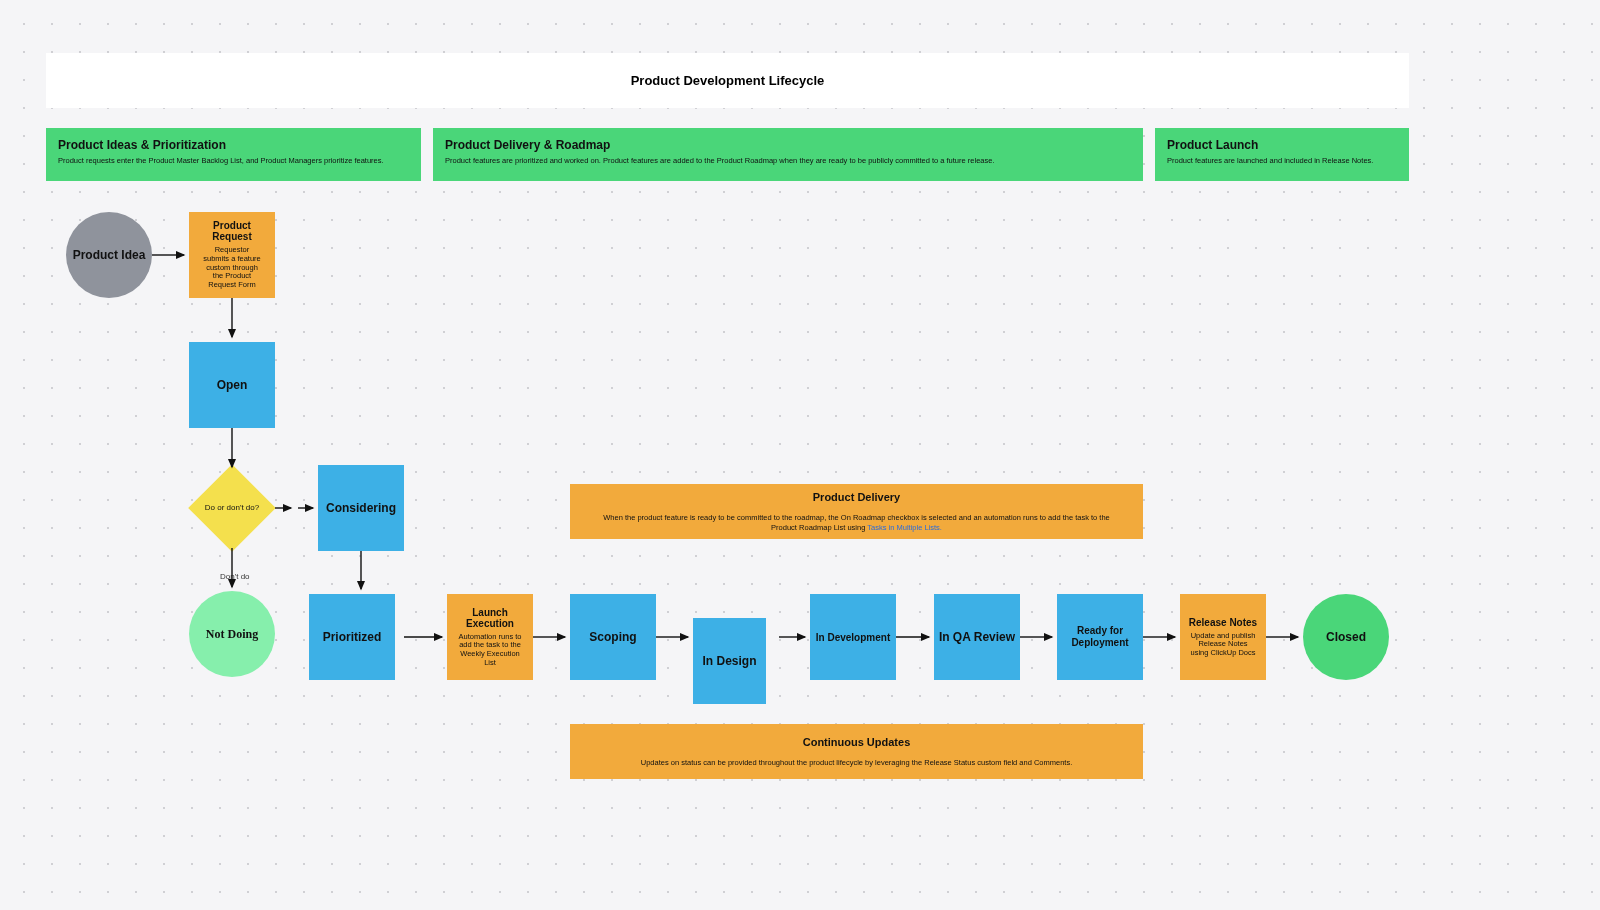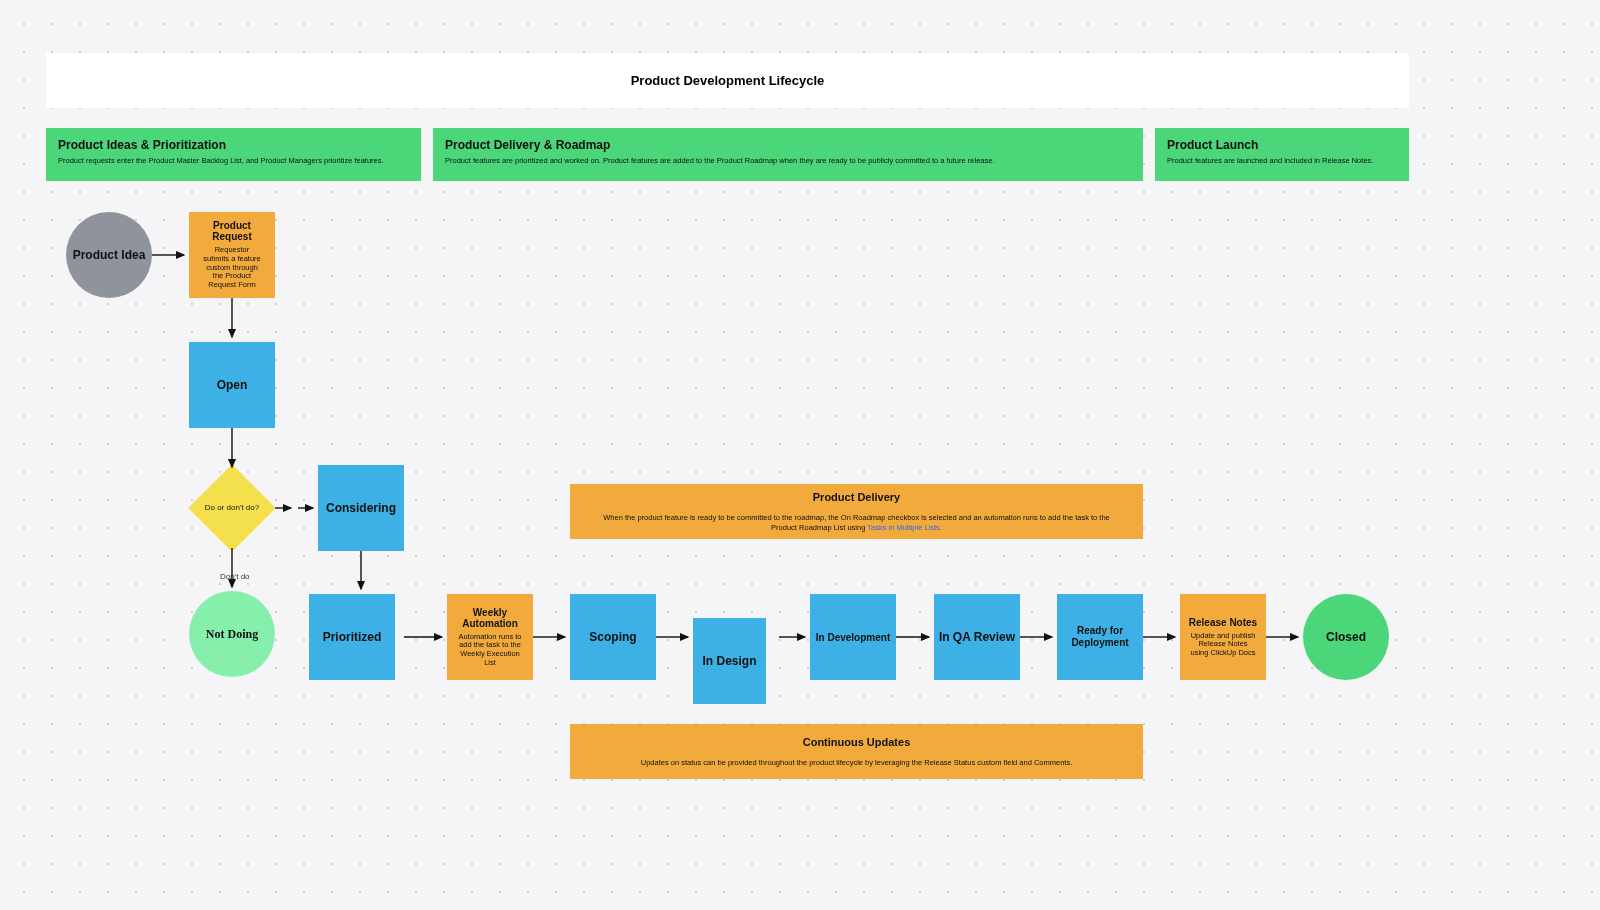--- a/index.html
+++ b/index.html
@@ -136,21 +136,21 @@
   </div>
 
   <div class="shape circle-red" style="left:189px; top:591px; width:86px; height:86px">
     <div class="label">Not Doing</div>
   </div>
 
   <div class="shape rect-blue" style="left:309px; top:594px; width:86px; height:86px">
     <div class="label">Prioritized</div>
   </div>
   <div class="shape rect-orange" style="left:447px; top:594px; width:86px; height:86px; padding:4px">
-    <div class="label" style="font-size:10px; line-height:1.1">Weekly Automation</div>
+    <div class="label" style="font-size:10px; line-height:1.1">Launch Execution</div>
     <div class="sub">Automation runs to add the task to the Weekly Execution List</div>
   </div>
   <div class="shape rect-blue" style="left:570px; top:594px; width:86px; height:86px">
     <div class="label">Scoping</div>
   </div>
   <div class="shape rect-blue" style="left:693px; top:618px; width:73px; height:86px">
     <div class="label">In Design</div>
   </div>
   <div class="shape rect-blue" style="left:810px; top:594px; width:86px; height:86px">
     <div class="label" style="font-size:10px">In Development</div>

